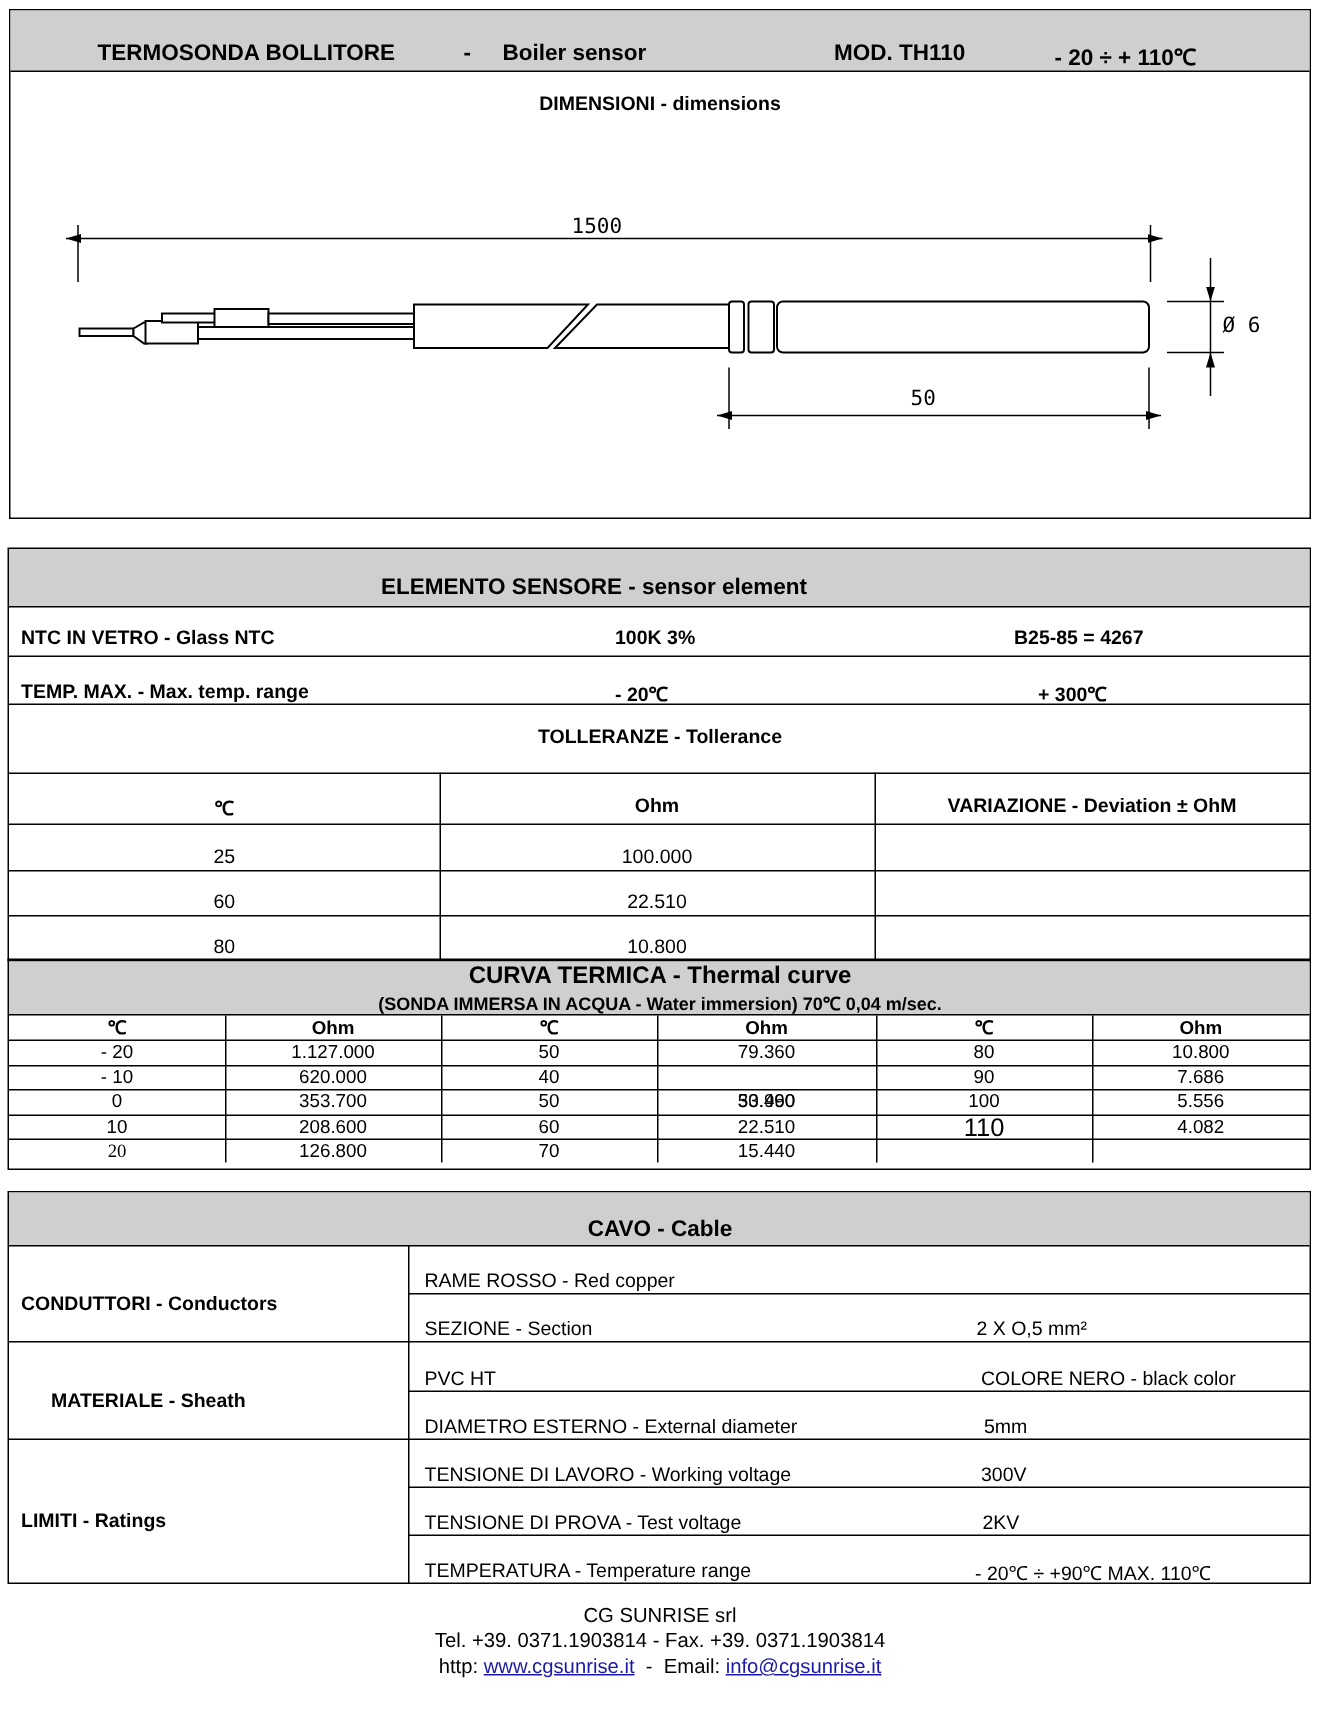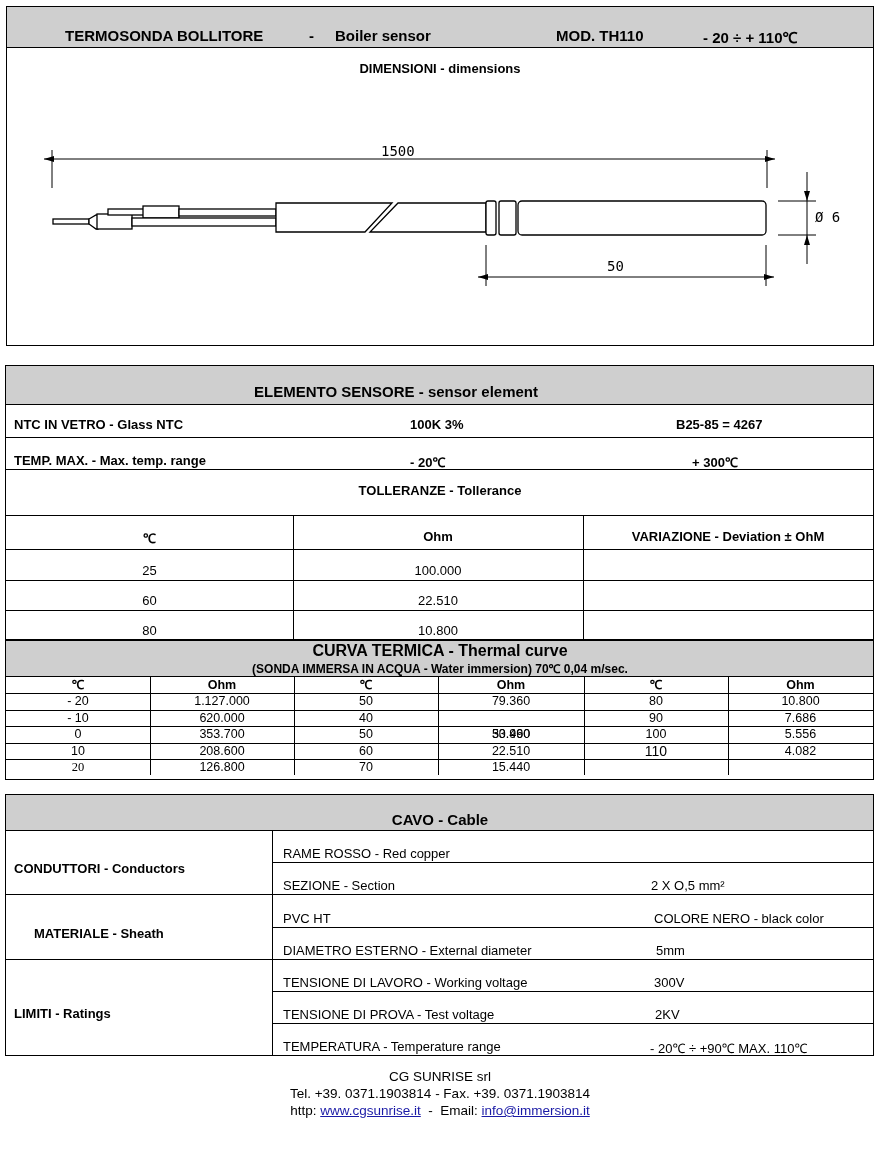--- a/index.html
+++ b/index.html
@@ -168,21 +168,21 @@
       <span class="cell" style="left:438px;width:146px;top:727.2px;font-size:12.5px;line-height:15px;">33.490</span>
       <span class="cell" style="left:584px;width:144px;top:727.2px;font-size:12.5px;line-height:15px;">100</span>
       <span class="cell" style="left:728px;width:145px;top:727.2px;font-size:12.5px;line-height:15px;">5.556</span>
     </div>
     <div class="hl" style="left:6px;top:742.6px;width:867px;"></div>
     <div>
       <span class="cell" style="left:6px;width:144px;top:743.6px;font-size:12.5px;line-height:15px;">10</span>
       <span class="cell" style="left:150px;width:144px;top:743.6px;font-size:12.5px;line-height:15px;">208.600</span>
       <span class="cell" style="left:294px;width:144px;top:743.6px;font-size:12.5px;line-height:15px;">60</span>
       <span class="cell" style="left:438px;width:146px;top:743.6px;font-size:12.5px;line-height:15px;">22.510</span>
-      <span class="cell" style="left:584px;width:144px;top:743.6px;font-size:14px;line-height:15px;">110</span>
+      <span class="cell" style="left:584px;width:144px;top:743.6px;font-size:17px;line-height:15px;">110</span>
       <span class="cell" style="left:728px;width:145px;top:743.6px;font-size:12.5px;line-height:15px;">4.082</span>
     </div>
     <div class="hl" style="left:6px;top:759px;width:867px;"></div>
     <div>
       <span class="cell" style="left:6px;width:144px;top:760px;font-size:12.5px;line-height:15px;font-family:Liberation Serif, serif;">20</span>
       <span class="cell" style="left:150px;width:144px;top:760px;font-size:12.5px;line-height:15px;">126.800</span>
       <span class="cell" style="left:294px;width:144px;top:760px;font-size:12.5px;line-height:15px;">70</span>
       <span class="cell" style="left:438px;width:146px;top:760px;font-size:12.5px;line-height:15px;">15.440</span>
       <span class="cell" style="left:584px;width:144px;top:760px;font-size:12.5px;line-height:15px;"></span>
       <span class="cell" style="left:728px;width:145px;top:760px;font-size:12.5px;line-height:15px;"></span>
@@ -216,14 +216,14 @@
 <div class="hl" style="left:272px;top:991px;width:601px;"></div>
 <span class="t" style="left:283px;top:1007px;text-align:center;">TENSIONE DI PROVA   -   Test voltage</span>
 <span class="t" style="left:655px;top:1007px;">2KV</span>
 <div class="hl" style="left:272px;top:1023px;width:601px;"></div>
 <span class="t" style="left:283px;top:1039px;">TEMPERATURA   -   Temperature range</span>
 <span class="t" style="left:650px;top:1039px;">- 20℃ ÷ +90℃  MAX. 110℃</span>
 
 <div class="abs c" style="left:0;width:880px;top:1068px;font-size:13.5px;line-height:17px;">
   <div>CG SUNRISE srl</div>
   <div>Tel. +39. 0371.1903814 - Fax. +39. 0371.1903814</div>
-  <div style="white-space:pre;"><span>http: </span><a style="color: rgb(26, 26, 166);">www.cgsunrise.it</a><span>  -  Email: </span><a style="color: rgb(26, 26, 166);">info@immersion.it</a></div>
+  <div style="white-space:pre;"><span>http: </span><a style="color: rgb(26, 26, 166);">www.cgsunrise.it</a><span>  -  Email: </span><a style="color: rgb(26, 26, 166);">info@cgsunrise.it</a></div>
 </div>
 
 </body></html>

